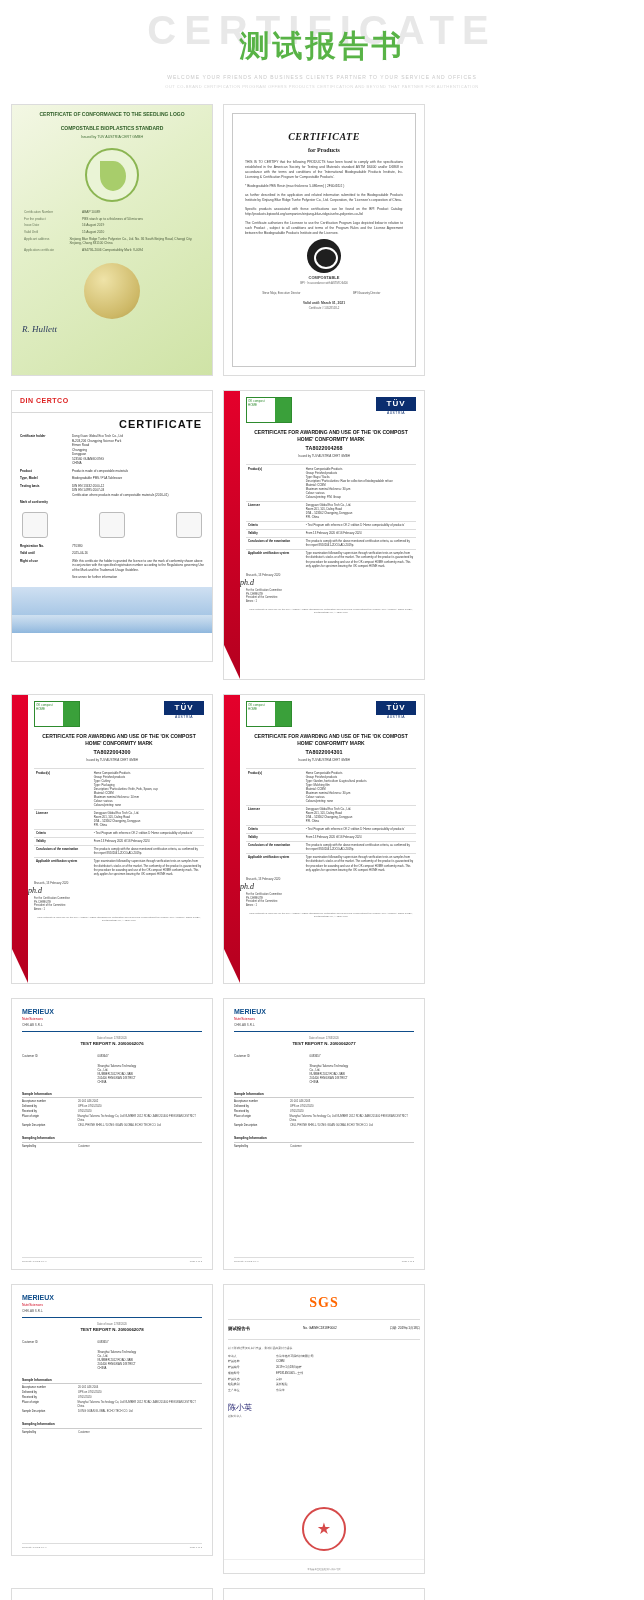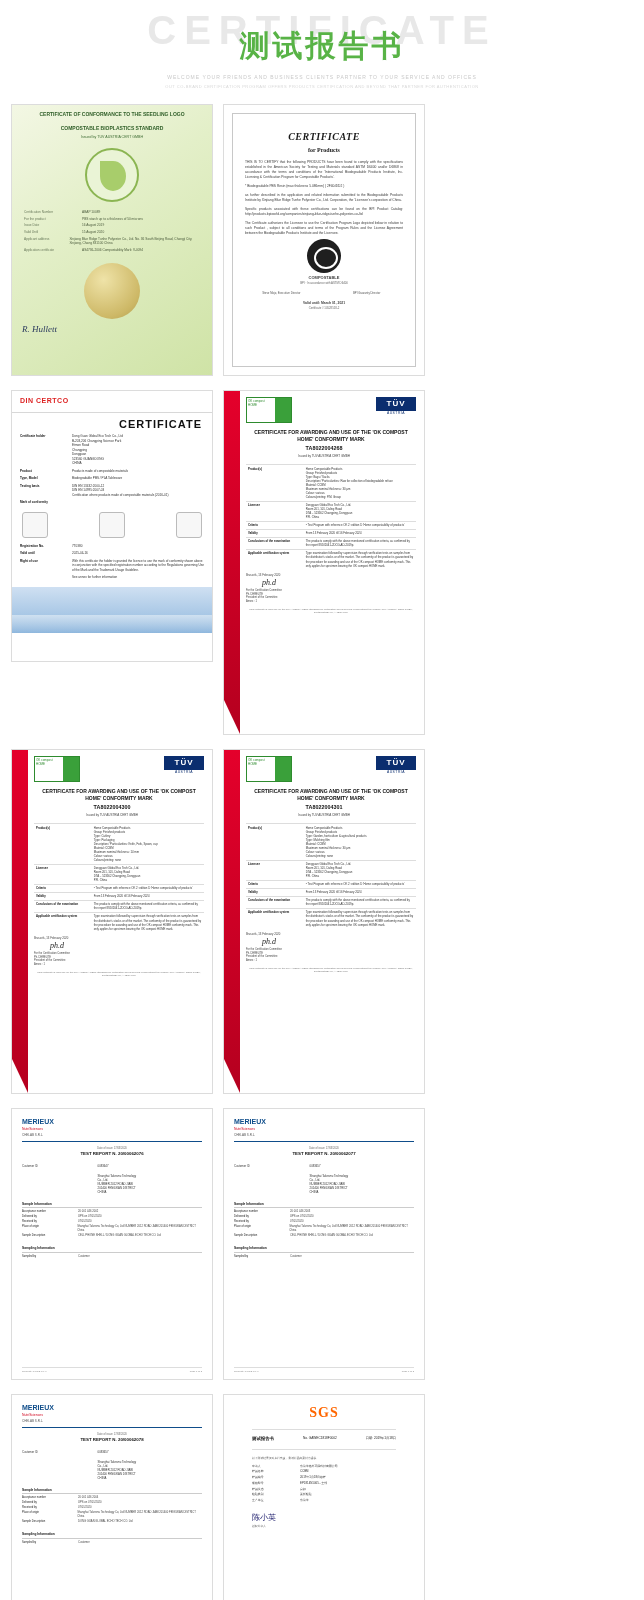--- a/index.html
+++ b/index.html
@@ -67,21 +67,21 @@
     width: 202px;
     height: 272px;
     border: 1px solid #dcdcdc;
     background: #fff;
     position: relative;
     overflow: hidden;
     font-size: 3.2px;
     line-height: 1.45;
     color: #444;
   }
-  .row-tall .cert { height: 345px; }
+  .row-tall .cert { height: 290px; }
 
   
   .c1 { background: linear-gradient(145deg,#f3f7e4 0%, #e3efc8 40%, #cfe3a6 100%); }
   .c1 .topband { height:52px; background: linear-gradient(180deg,#ffffff 0%, #f6f9ec 100%); position:relative; }
   .c1 .logo { position:absolute; left:10px; top:10px; font-size:16px; color:#2a6fb0; font-weight:bold; font-family:"Liberation Serif", serif;}
   .c1 .logotxt { position:absolute; left:8px; top:30px; font-size:3.6px; color:#2a6fb0; letter-spacing:.3px;}
   .c1 .t1 { text-align:center; font-size:5px; font-weight:bold; color:#2f5e28; margin-top:6px; line-height:1.5;}
   .c1 .t2 { text-align:center; font-size:3.6px; color:#3d6b33; margin-top:3px;}
   .c1 .seal { width:54px;height:54px;border-radius:50%;border:2px solid #8bb552;margin:8px auto 4px auto; background:#eaf4d6; position:relative;}
   .c1 .seal:after{content:"";position:absolute;left:13px;top:11px;width:26px;height:30px;border-radius:0 50% 50% 50%;background:#a8cd6b;}
@@ -129,40 +129,40 @@
   .tuv .okmark .g { width:16px; background:#3aa03a;}
   .tuv .tuvlogo { width:40px; text-align:center;}
   .tuv .tuvlogo .b { background:#0b2e6f; color:#fff; font-size:8px; font-weight:bold; padding:1px 0; letter-spacing:1px;}
   .tuv .tuvlogo .s { font-size:3.4px; color:#0b2e6f; letter-spacing:.5px; }
   .tuv h3 { text-align:center; font-size:5px; font-weight:bold; margin:6px 8px 0 22px; line-height:1.4; color:#111;}
   .tuv .num { text-align:center; font-size:5.4px; font-weight:bold; margin-top:2px; color:#111;}
   .tuv .sub { text-align:center; font-size:3px; color:#444; margin-top:1px;}
   .tuv table { width: calc(100% - 30px); margin: 6px 8px 0 22px; border-collapse:collapse; font-size:2.8px;}
   .tuv td { border-top:1px solid #ddd; vertical-align:top; padding:1.5px 2px; color:#333;}
   .tuv td.k { width:34%; font-weight:bold; color:#111;}
-  .tuv .sigimg { font-family:"Liberation Serif",serif; font-size:8px; font-style:italic; color:#222; margin-left:38px;}
+  .tuv .sigimg { font-family:"Liberation Serif",serif; font-size:8px; font-style:italic; color:#222; margin-left:16px;}
   .tuv .ftr { font-size:2.4px; color:#777; margin:4px 8px 0 22px; text-align:center;}
 
   
   .mx { background:#fff; padding:8px 10px; }
   .mx .brand { font-size:7px; font-weight:bold; color:#0f4d8a;}
   .mx .brand small { display:block; font-size:3.4px; color:#d0021b; font-weight:normal;}
   .mx .org { font-size:3px; color:#555; margin-top:1px;}
   .mx .rule { height:1px; background:#0f4d8a; margin:4px 0 5px 0;}
   .mx .title { text-align:center; font-size:4.4px; font-weight:bold; color:#111;}
   .mx .meta { display:flex; font-size:2.8px; margin-top:6px; color:#333;}
   .mx .meta .l { width:42%; }
   .mx .meta .r { flex:1; }
   .mx h4 { font-size:3.2px; margin:8px 0 2px 0; color:#111; border-bottom:1px solid #ccc; padding-bottom:1px;}
   .mx .kv { display:flex; font-size:2.7px; margin:1px 0; color:#444;}
   .mx .kv b { width:56px; font-weight:normal; color:#222;}
   .mx .pagefoot { position:absolute; left:10px; right:10px; bottom:6px; font-size:2.4px; color:#888; display:flex; justify-content:space-between; border-top:1px solid #ddd; padding-top:2px;}
 
   
-  .sgs { background:#fff; padding:8px 28px; }
+  .sgs { background:#fff; padding:8px 4px; }
   .sgs .logo { font-size:14px; font-weight:bold; color:#f60; letter-spacing:1px; text-align:center; font-family:"Liberation Serif",serif;}
   .sgs .rule { height:1px; background:#ddd; margin:6px 0;}
   .sgs .row { display:flex; justify-content:space-between; font-size:3.2px; color:#222; margin-top:4px;}
   .sgs .ttl { font-size:4.4px; font-weight:bold; color:#111;}
   .sgs .kv { display:flex; font-size:2.9px; margin:1.5px 0; color:#333;}
   .sgs .kv b { width:48px; font-weight:normal;}
   .sgs .stamp { position:absolute; left:50%; bottom:22px; transform:translateX(-50%); width:44px; height:44px; border-radius:50%; border:2px solid #cf2b2b; opacity:.85;}
   .sgs .stamp:after{content:"★"; position:absolute; left:50%; top:50%; transform:translate(-50%,-50%); color:#cf2b2b; font-size:16px;}
   .sgs .sigcn { font-family:"Liberation Serif",serif; font-size:8px; color:#1b1b6b; margin-top:10px;}
   .sgs .foot { position:absolute; left:0; right:0; bottom:0; height:14px; background:#fff; border-top:1px solid #eee;}

